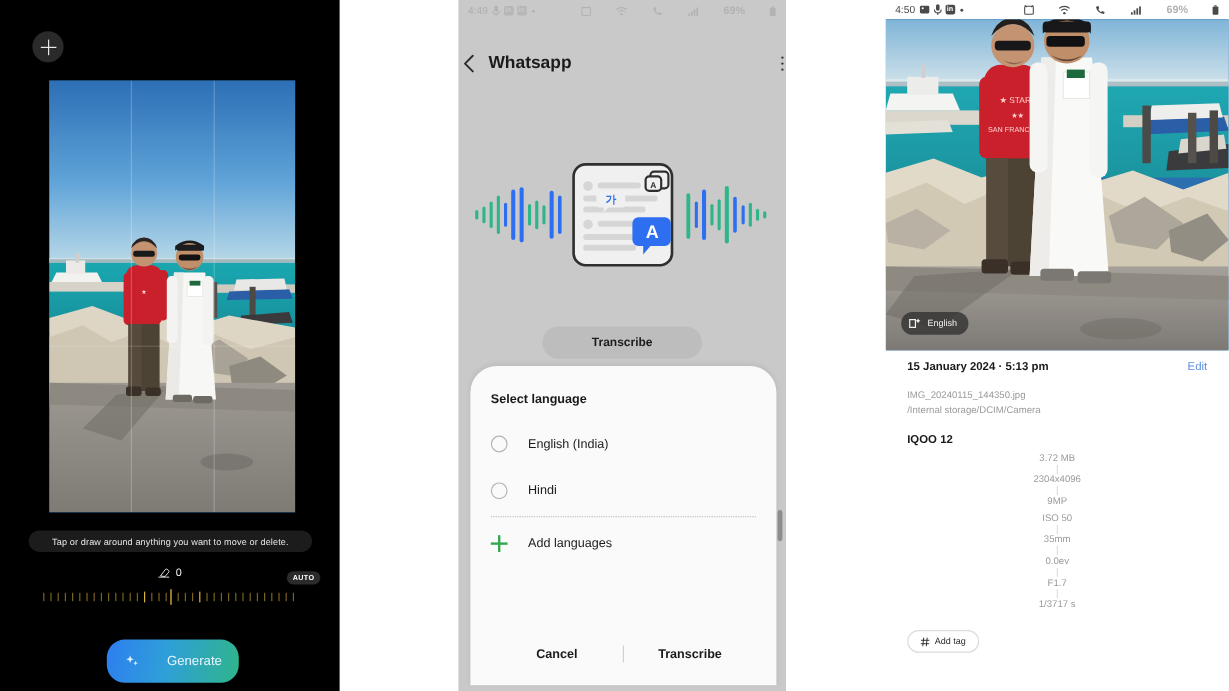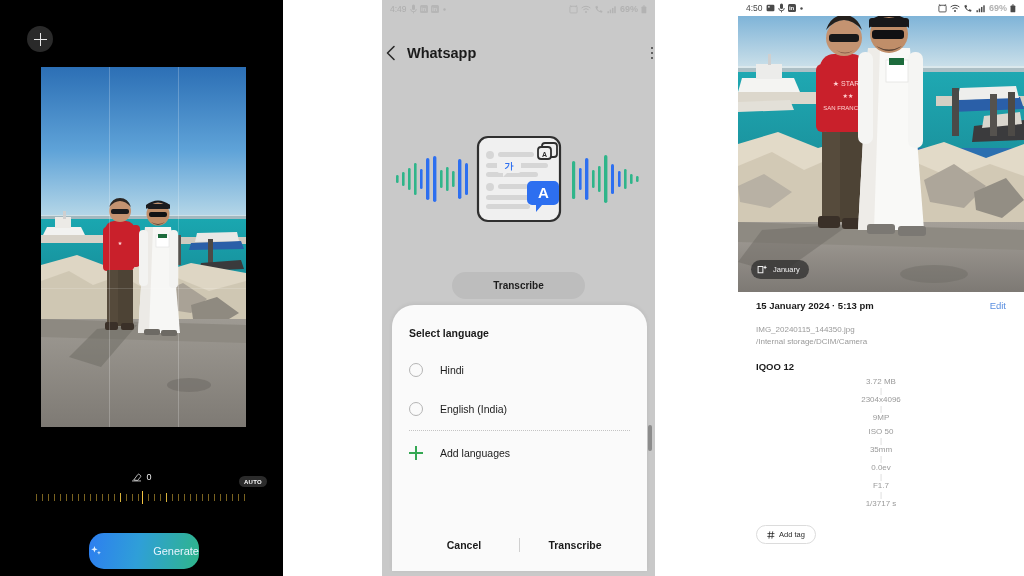--- a/index.html
+++ b/index.html
@@ -70,38 +70,38 @@
   }
   .auto-badge {
     position: absolute; right: 16px; top: 476px;
     background: #2b2b2b; color: #fff; font-size: 6px; font-weight: bold;
     padding: 2.5px 5px; border-radius: 8px; letter-spacing: .3px;
   }
   .gen-btn {
     position: absolute; left: 89px; top: 533px; width: 110px; height: 36px;
     border-radius: 15px;
     background: linear-gradient(100deg, #2d7ef0 0%, #2f9fd8 45%, #2fb58a 100%);
-    display: flex; align-items: center; justify-content: space-between; gap: 22px;
+    display: flex; align-items: center; justify-content: center; gap: 22px;
     border: none; cursor: pointer;
   }
   .gen-btn .glabel { color: #e8f4ff; font-size: 11px; }
   .spark { width: 14px; height: 14px; display:block; }
 
   
   .panel-mid {
     position: absolute; left: 382px; top: 0; width: 273px; height: 576px;
     background: #c9c9c9; overflow: hidden;
   }
   .statusbar-mid {
     position: absolute; left: 0; top: 0; width: 100%; height: 18px;
     display: flex; align-items: center; padding: 0 8px;
     color: #adadad; font-size: 8.5px;
   }
   .sb-left { display: flex; align-items: center; gap: 3px; }
-  .sb-right { margin-left: auto; display: flex; align-items: center; gap: 3px; justify-content: flex-end; }
+  .sb-right { margin-left: auto; display: flex; align-items: center; gap: 20px; justify-content: flex-end; }
   .sb-right .pct { font-size: 9px; color: #b2b2b2; font-weight: bold; }
   .badge-sq {
     width: 8px; height: 8px; border-radius: 1.5px; background: #b6b6b6;
     color: #c9c9c9; font-size: 6px; display: flex; align-items: center; justify-content: center;
     font-weight: bold;
   }
   .appbar {
     position: absolute; left: 0; top: 34px; width: 100%; height: 38px;
     display: flex; align-items: center; padding: 0 2px;
   }
@@ -305,20 +305,23 @@
         <rect x="108" y="145" width="18" height="5" rx="2" fill="#121214"></rect>
         <path d="M110 155 q7 6 14 0 q-7 4 -14 0 Z" fill="#5a4436"></path>
         <rect x="103" y="262" width="16" height="6" rx="2" fill="#6d6a64"></rect>
         <rect x="120" y="263" width="16" height="6" rx="2" fill="#6d6a64"></rect>
       </svg>
       <div class="grid-v1"></div>
       <div class="grid-v2"></div>
       <div class="grid-h1"></div>
     </div>
 
+    <div class="hint-pill">
+      <span>Tap or draw around anything you want to move or delete.</span>
+    </div>
 
     <div class="slider-wrap">
       <div class="slider-val">
         <svg class="eraser-ico" viewBox="0 0 14 12">
           <path d="M3.3 9.3 L8.6 2.2 a1.4 1.4 0 0 1 2 -0.3 l1.6 1.2 a1.4 1.4 0 0 1 0.3 2 L8.4 9.9 Z" fill="none" stroke="#f0f0f0" stroke-width="1"></path>
           <line x1="1" y1="10.6" x2="13" y2="10.6" stroke="#f0f0f0" stroke-width="1"></line>
         </svg>
         <span>0</span>
       </div>
       <div class="ticks">
@@ -498,25 +501,25 @@
   </div>
 
   <button class="transcribe-btn">Transcribe</button>
 
   <div class="lang-dialog">
     <h2>Select language</h2>
 
     <div class="lang-list">
       <div class="lang-row">
         <span class="radio"></span>
-        <span class="lbl">Hindi</span>
+        <span class="lbl">English (India)</span>
       </div>
       <div class="lang-row">
         <span class="radio"></span>
-        <span class="lbl">English (India)</span>
+        <span class="lbl">Hindi</span>
       </div>
     </div>
 
     <div class="divider-dotted"></div>
 
     <div class="add-lang">
       <span class="pl"></span>
       <span class="lbl">Add languages</span>
     </div>
 
@@ -654,21 +657,21 @@
         <path d="M138 30 q13 10 26 0 q-13 7 -26 0 Z" fill="#5a4436"></path>
         <rect x="129" y="208" width="28" height="10" rx="3" fill="#7b7873"></rect>
         <rect x="160" y="210" width="28" height="10" rx="3" fill="#7b7873"></rect>
       </svg>
 
       <div class="remaster-pill">
         <svg class="rm-ico" viewBox="0 0 12 12">
           <path d="M1.2 2.6 h5.2 v7 H1.2 Z" fill="none" stroke="#f0f0f0" stroke-width="1.1"></path>
           <path d="M8.8 1.4 L9.5 3 L11 3.7 L9.5 4.4 L8.8 6 L8.1 4.4 L6.6 3.7 L8.1 3 Z" fill="#f0f0f0"></path>
         </svg>
-        <span class="lbl">January</span>
+        <span class="lbl">English</span>
       </div>
     </div>
 
     <div class="info">
       <div class="row1">
         <span class="dt">15 January 2024 · 5:13 pm</span>
         <span class="edit">Edit</span>
       </div>
       <div class="fn">IMG_20240115_144350.jpg</div>
       <div class="path">/Internal storage/DCIM/Camera</div>

